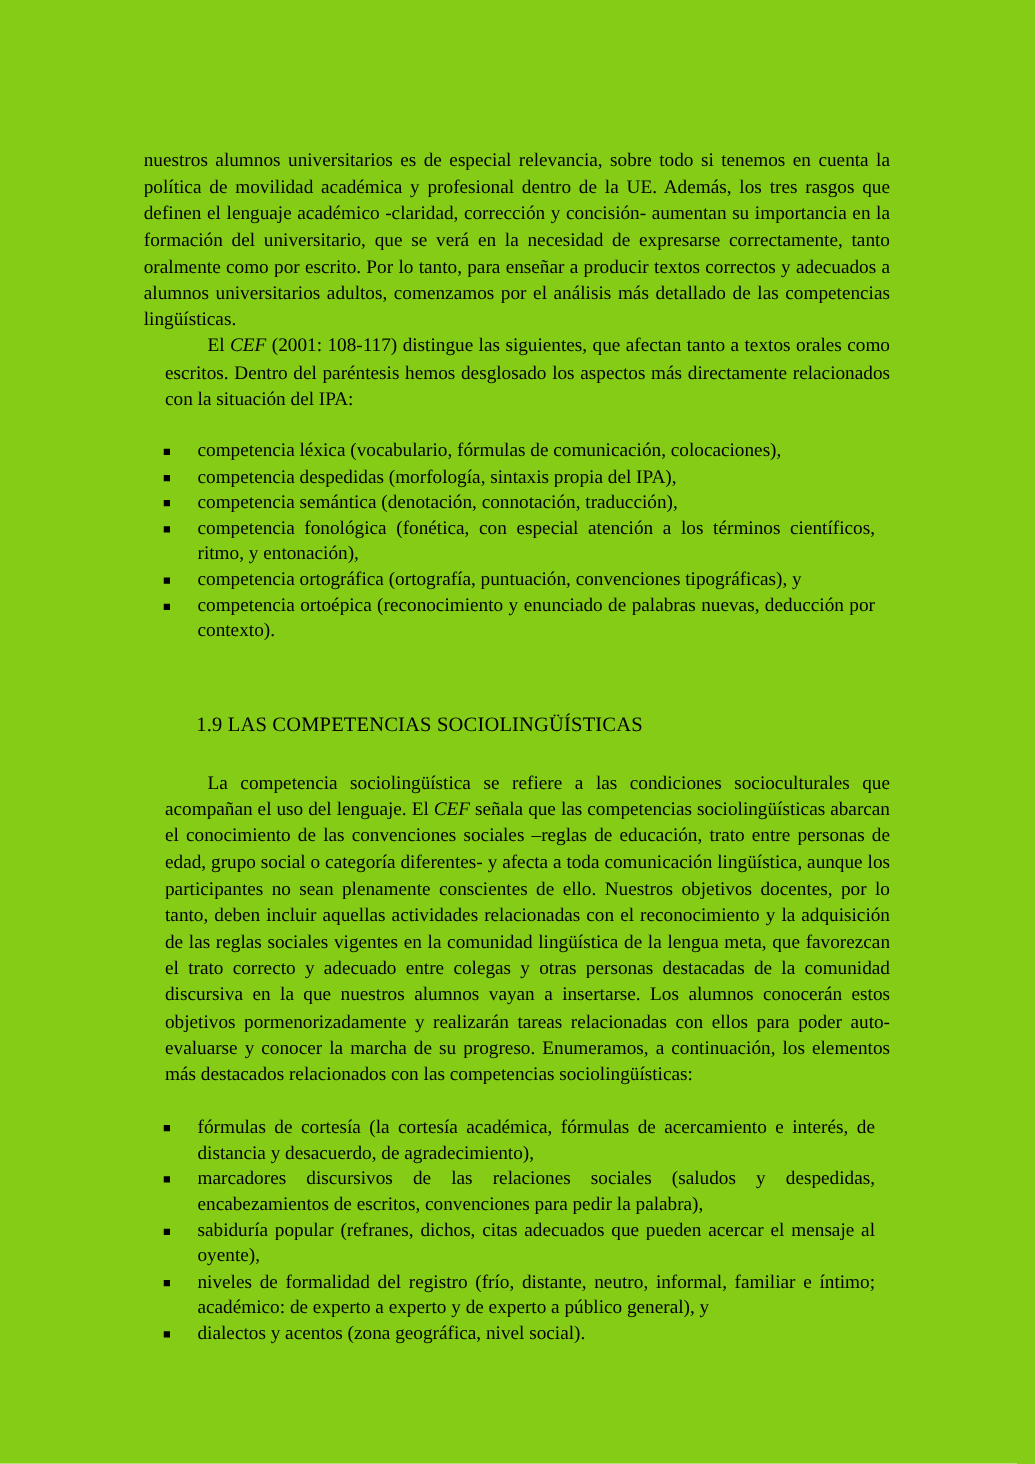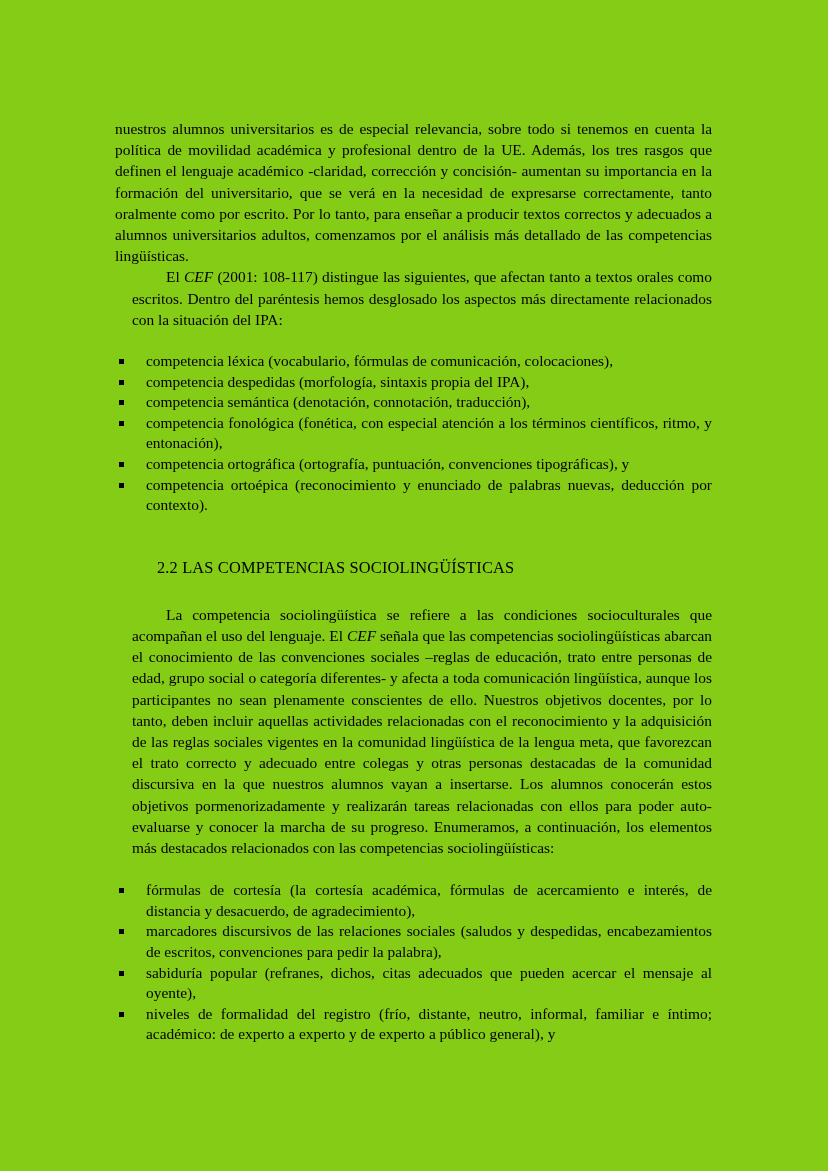--- a/index.html
+++ b/index.html
@@ -35,21 +35,21 @@
   }
   p.body-par.indented {
     text-indent: 34px;
     margin-left: 17px;
   }
   .italic {
     font-style: italic;
   }
   ul.bullets {
     list-style: none;
-    margin: 0;
+    margin: 12px;
     padding: 0;
   }
   ul.bullets.first-list {
     margin-top: 21px;
   }
   ul.bullets.second-list {
     margin-top: 22px;
   }
   ul.bullets li {
     position: relative;
@@ -117,21 +117,21 @@
         <span class="li-text">competencia ortográfica (ortografía, puntuación, convenciones tipográficas), y</span>
       </li>
       <li>
         <span class="sq"></span>
         <span class="li-text">competencia ortoépica (reconocimiento y enunciado de palabras nuevas, deducción por contexto).</span>
       </li>
     </ul>
 
     <div class="gap-before-heading"></div>
 
-    <h2 class="section-heading">2.2  LAS COMPETENCIAS SOCIOLINGÜÍSTICAS</h2>
+    <h2 class="section-heading">1.9  LAS COMPETENCIAS SOCIOLINGÜÍSTICAS</h2>
 
     <div class="gap-after-heading"></div>
 
     <p class="body-par indented">
       <span>La competencia sociolingüística se refiere a las condiciones socioculturales que acompañan el uso del lenguaje. El </span><span class="italic">CEF</span><span> señala que las competencias sociolingüísticas abarcan el conocimiento de las convenciones sociales –reglas de educación, trato entre personas de edad, grupo social o categoría diferentes- y afecta a toda comunicación lingüística, aunque los participantes no sean plenamente conscientes de ello. Nuestros objetivos docentes, por lo tanto, deben incluir aquellas actividades relacionadas con el reconocimiento y la adquisición de las reglas sociales vigentes en la comunidad lingüística de la lengua meta, que favorezcan el trato correcto y adecuado entre colegas y otras personas destacadas de la comunidad discursiva en la que nuestros alumnos vayan a insertarse. Los alumnos conocerán estos objetivos pormenorizadamente y realizarán tareas relacionadas con ellos para poder auto-evaluarse y conocer la marcha de su progreso. Enumeramos, a continuación, los elementos más destacados relacionados con las competencias sociolingüísticas:</span>
     </p>
 
     <ul class="bullets second-list">
       <li>
         <span class="sq"></span>
@@ -142,16 +142,20 @@
         <span class="li-text">marcadores discursivos de las relaciones sociales (saludos y despedidas, encabezamientos de escritos, convenciones para pedir la palabra),</span>
       </li>
       <li>
         <span class="sq"></span>
         <span class="li-text">sabiduría popular (refranes, dichos, citas adecuados que pueden acercar el mensaje al oyente),</span>
       </li>
       <li>
         <span class="sq"></span>
         <span class="li-text">niveles de formalidad del registro (frío, distante, neutro, informal, familiar e íntimo; académico: de experto a experto y de experto a público general), y</span>
       </li>
+      <li>
+        <span class="sq"></span>
+        <span class="li-text">dialectos y acentos (zona geográfica, nivel social).</span>
+      </li>
     </ul>
 
   </div>
 </div>
 
 </body></html>

